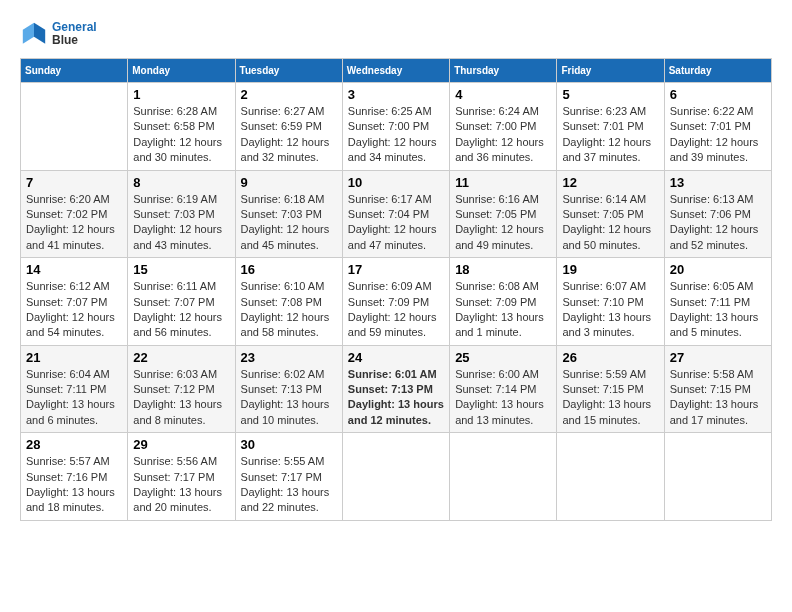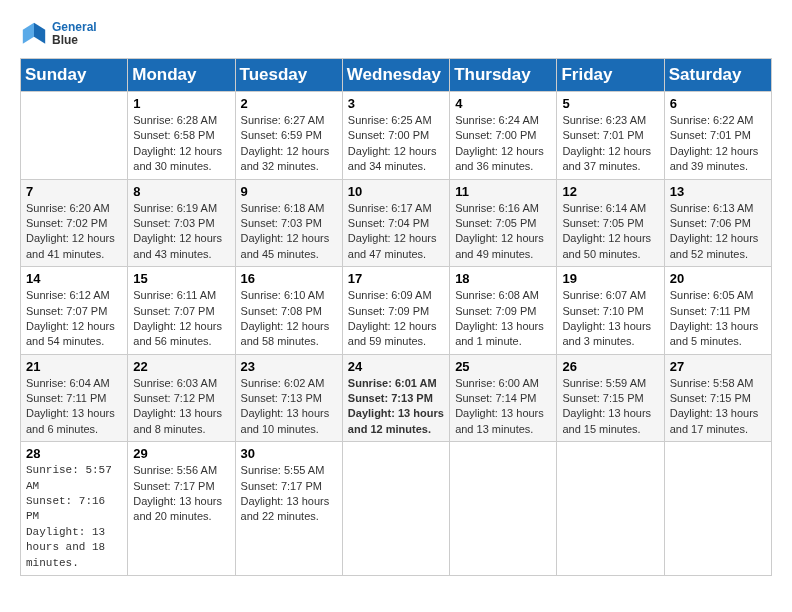--- a/index.html
+++ b/index.html
@@ -49,21 +49,21 @@
     table {
       width: 100%;
       border-collapse: collapse;
       font-size: 11px;
     }
     thead tr th {
       background-color: #1a6bb5;
       color: #fff;
       padding: 6px 4px;
       text-align: left;
-      font-size: 17px;
+      font-size: 10px;
       font-weight: bold;
       border: 1px solid #ccc;
     }
     tbody tr td {
       border: 1px solid #ccc;
       vertical-align: top;
       padding: 4px 5px;
       width: 14.28%;
       min-height: 80px;
       background: #fff;
@@ -282,21 +282,21 @@
         <td>
           <div class="day-number">27</div>
           <div class="day-detail" style="white-space: pre-line;">Sunrise: 5:58 AM
 Sunset: 7:15 PM
 Daylight: 13 hours and 17 minutes.</div>
         </td>
       </tr>
       <tr>
         <td>
           <div class="day-number">28</div>
-          <div class="day-detail" style="white-space: pre-line; font-family: Liberation Mono, monospace;">Sunrise: 5:57 AM
+          <div class="day-detail" style="white-space: pre-line;">Sunrise: 5:57 AM
 Sunset: 7:16 PM
 Daylight: 13 hours and 18 minutes.</div>
         </td>
         <td>
           <div class="day-number">29</div>
           <div class="day-detail" style="white-space: pre-line;">Sunrise: 5:56 AM
 Sunset: 7:17 PM
 Daylight: 13 hours and 20 minutes.</div>
         </td>
         <td>

